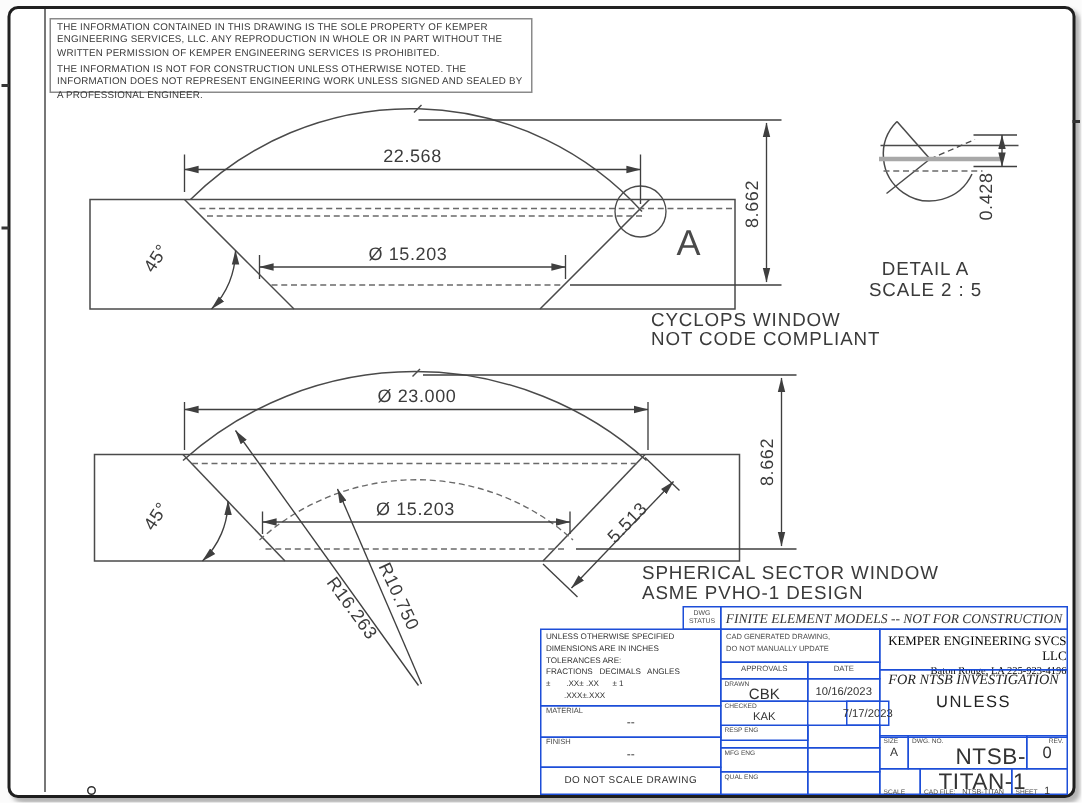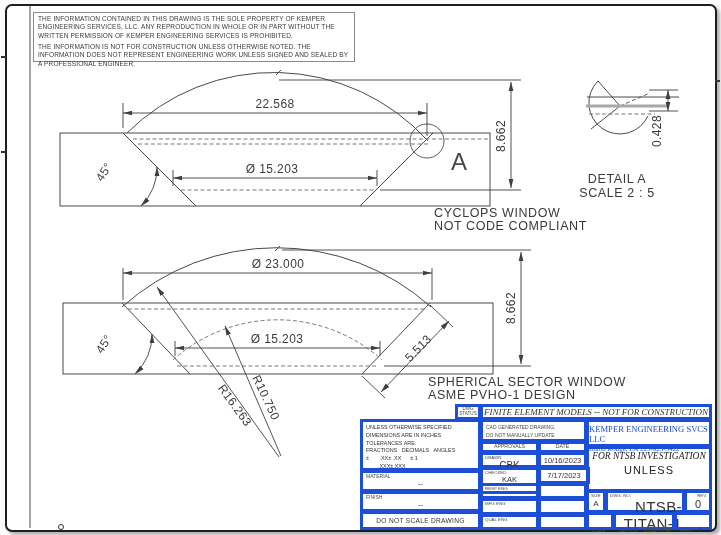--- a/index.html
+++ b/index.html
@@ -8,21 +8,21 @@
   .sheet{position:absolute;left:5px;top:4px;width:708px;height:524px;
          border:2px solid #1e1e1e;border-radius:7px;background:#ffffff;
          box-shadow:3px 3px 3px rgba(90,90,90,.45);}
   svg.canvas{position:absolute;left:0;top:0;}
   .dtxt{font-family:"Liberation Sans",sans-serif;font-size:12px;fill:#3c3c3c;letter-spacing:.4px;}
   .cap{font-family:"Liberation Sans",sans-serif;font-size:12.5px;fill:#3a3a3a;letter-spacing:.6px;}
   .marker-letter{font-family:"Liberation Sans",sans-serif;font-size:24px;fill:#4a4a4a;letter-spacing:.5px;}
   .disclaimer{position:absolute;left:33px;top:12px;width:322px;height:50px;border:1px solid #8a8a8a;
               box-sizing:border-box;padding:2px 4px;color:#3a3a3a;font-size:6.5px;line-height:1.28;letter-spacing:.15px;}
   .disclaimer p{margin:0 0 3px 0;}
-  .cell{position:absolute;border:3px solid #1d4ed8;box-sizing:border-box;color:#333;}
+  .cell{position:absolute;border:1px solid #1d4ed8;box-sizing:border-box;color:#333;}
   .tinylbl{font-size:5px;color:#4a4a4a;line-height:1.05;}
   .pre{white-space:pre;}
   .ctr{display:flex;align-items:center;justify-content:center;text-align:center;}
   .serif{font-family:"Liberation Serif",serif;}
   .ital{font-style:italic;}
 </style>
 </head>
 <body>
 
 <div id="app">
@@ -192,39 +192,39 @@
     <div class="tinylbl" style="padding:1px 0 0 2px;font-size:4.4px;">DRAWN</div>
     <div style="text-align:center;font-size:10px;margin-top:-1px;">CBK</div>
   </div>
   <div class="cell ctr" style="left:538px;top:452px;width:49px;height:16px;font-size:7.5px;">
     <span>10/16/2023</span>
   </div>
   <div class="cell" style="left:480px;top:467px;width:59px;height:27px;">
     <div class="tinylbl" style="padding:1px 0 0 2px;font-size:4.4px;">CHECKED</div>
     <div style="text-align:center;font-size:7.5px;margin-top:-1px;">KAK</div>
   </div>
-  <div class="cell ctr" style="left:538px;top:467px;width:52px;height:17px;font-size:7.5px;">
+  <div class="cell ctr" style="left:564px;top:467px;width:29px;height:17px;font-size:7.5px;">
     <span>7/17/2023</span>
   </div>
   <div class="cell" style="left:480px;top:483px;width:59px;height:16px;">
     <div class="tinylbl" style="padding:1px 0 0 2px;font-size:4.4px;">RESP ENG</div>
   </div>
   <div class="cell" style="left:538px;top:483px;width:49px;height:16px;"></div>
   <div class="cell" style="left:480px;top:498px;width:59px;height:17px;">
     <div class="tinylbl" style="padding:1px 0 0 2px;font-size:4.4px;">MFG ENG</div>
   </div>
   <div class="cell" style="left:538px;top:498px;width:49px;height:17px;"></div>
   <div class="cell" style="left:480px;top:514px;width:59px;height:16px;">
     <div class="tinylbl" style="padding:1px 0 0 2px;font-size:4.4px;">QUAL ENG</div>
   </div>
   <div class="cell" style="left:538px;top:514px;width:49px;height:16px;"></div>
 
-  <div class="cell serif" style="left:586px;top:419px;width:126px;height:28px;text-align:left;padding-top:2px;color:#1d4ed8;">
+  <div class="cell serif" style="left:586px;top:419px;width:126px;height:28px;text-align:right;padding-top:2px;color:#000000;">
     <div style="font-size:8.6px;">KEMPER ENGINEERING SVCS LLC</div>
-    <div style="font-size:7px;margin-top:1px;">Baton Rouge, LA    225-923-3422</div>
+    <div style="font-size:7px;margin-top:1px;">Baton Rouge, LA    225-923-4196</div>
   </div>
   <div class="cell" style="left:586px;top:446px;width:126px;height:46px;text-align:center;color:#222;">
     <div class="serif ital" style="font-size:9.5px;margin-top:2px;">FOR NTSB INVESTIGATION</div>
     <div style="font-size:11px;letter-spacing:1px;margin-top:3px;">UNLESS</div>
   </div>
 
   <div class="cell" style="left:586px;top:490px;width:20px;height:23px;">
     <div class="tinylbl" style="padding:1px 0 0 2px;font-size:4.4px;">SIZE</div>
     <div style="text-align:center;font-size:8px;">A</div>
   </div>

